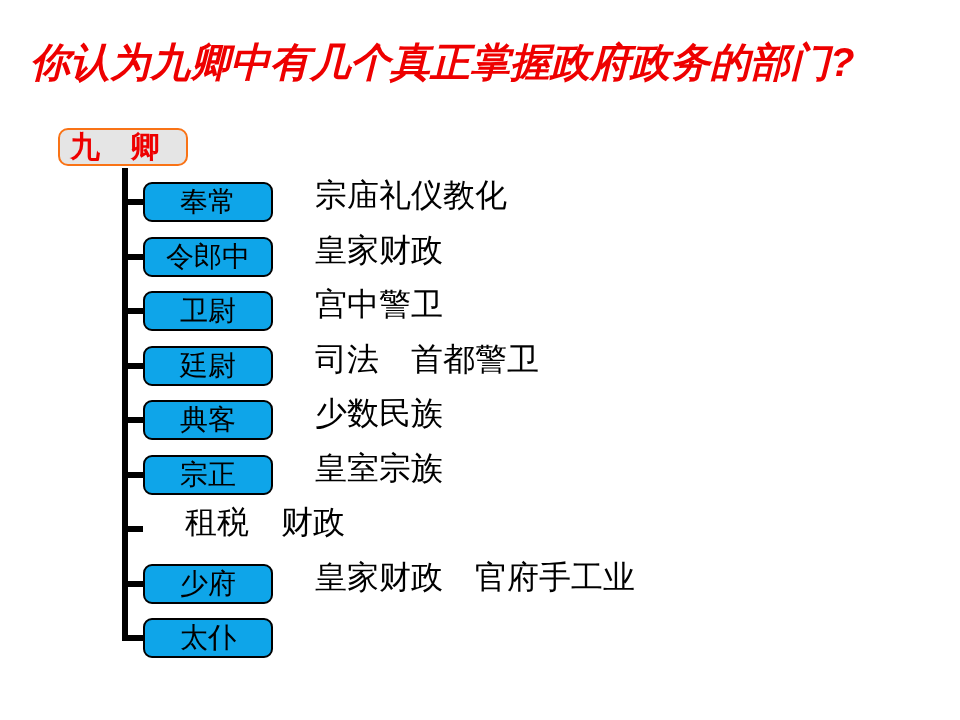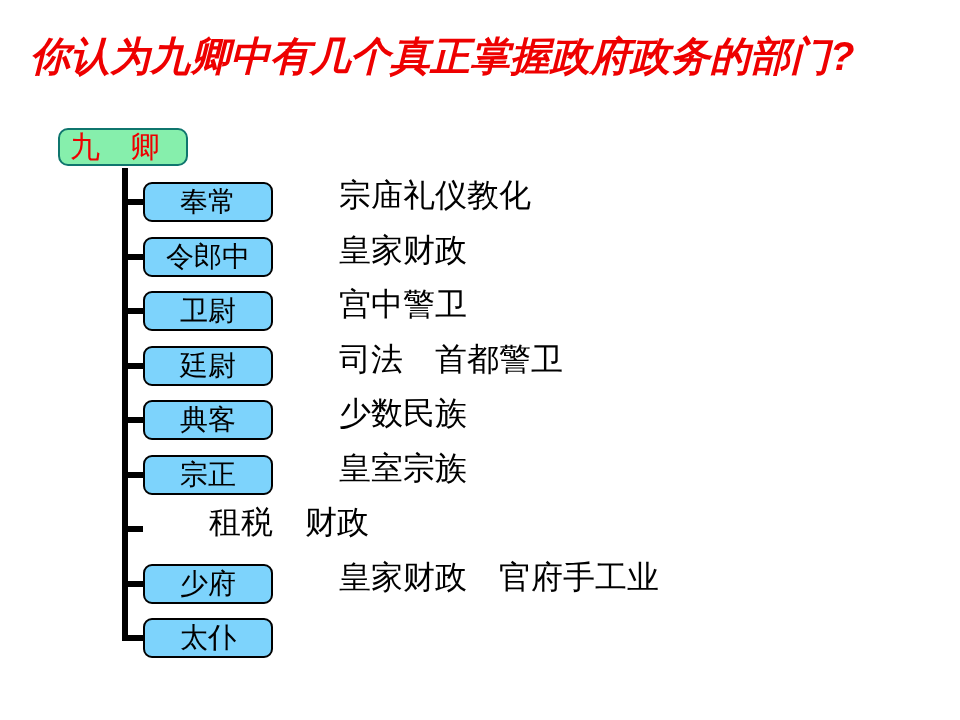--- a/index.html
+++ b/index.html
@@ -8,47 +8,48 @@
     width: 960px;
     height: 720px;
     background: #ffffff;
     overflow: hidden;
     font-family: "Liberation Serif", serif;
     color: #000;
   }
   .slide-title {
     position: absolute;
     left: 30px;
-    top: 32px;
+    top: 38px;
     width: 900px;
     font-family: "Liberation Sans", sans-serif;
     font-style: italic;
     font-weight: bold;
     font-size: 40px;
     line-height: 48px;
     color: #ee0000;
     white-space: nowrap;
     letter-spacing: 0px;
   }
   .root-box {
     position: absolute;
     left: 58px;
     top: 128px;
     width: 106px;
     height: 34px;
     padding: 0 10px;
-    border: 2px solid #0f766e;
+    border: 2px solid #f97316;
     border-radius: 10px;
     display: flex;
     align-items: center;
     justify-content: space-between;
     font-size: 30px;
     color: #ee0000;
-    background: #86efac;
+    background: #e5e5e5;
     white-space: nowrap;
+    font-weight: bold;
   }
   .trunk {
     position: absolute;
     left: 122px;
     top: 168px;
     width: 6px;
     height: 473px;
     background: #000;
   }
   .rows {
@@ -70,25 +71,25 @@
   .nbox {
     flex: none;
     width: 126px;
     height: 36px;
     border: 2px solid #000;
     border-radius: 9px;
     display: flex;
     align-items: center;
     justify-content: center;
     font-size: 28px;
-    background: #7dd3fc;
+    background: #0ea5e9;
     white-space: nowrap;
   }
   .desc {
-    margin-left: 66px;
+    margin-left: 42px;
     font-size: 32px;
     white-space: nowrap;
     transform: translateY(-6px);
   }
 </style>
 </head>
 <body>
 
 <div class="slide">
 

